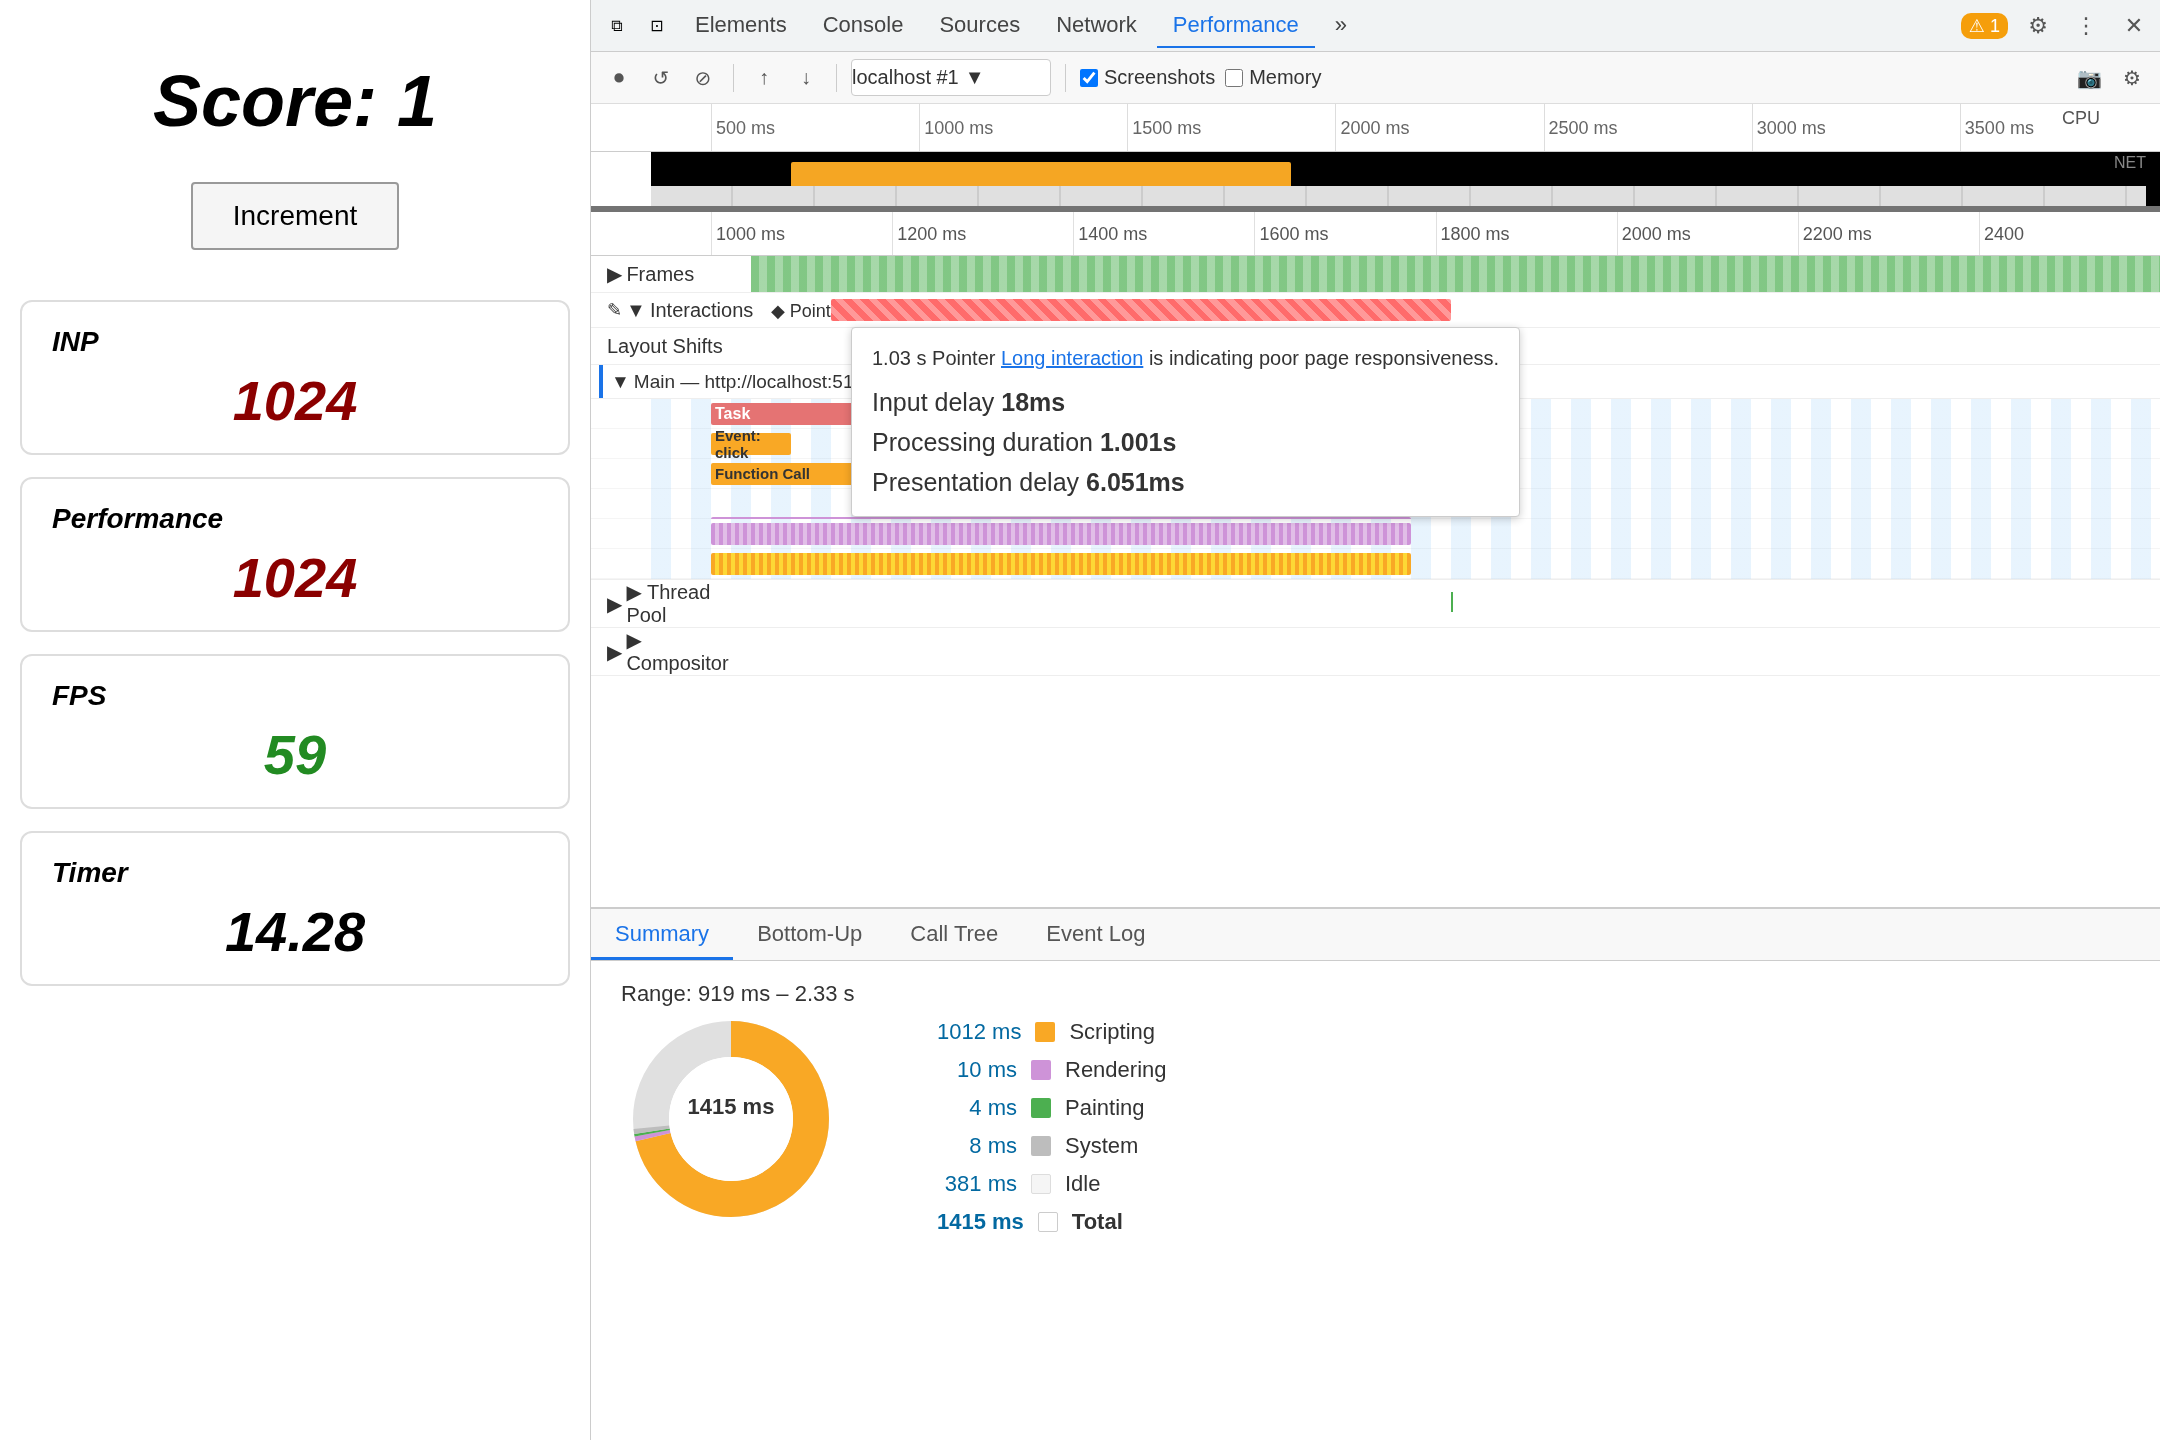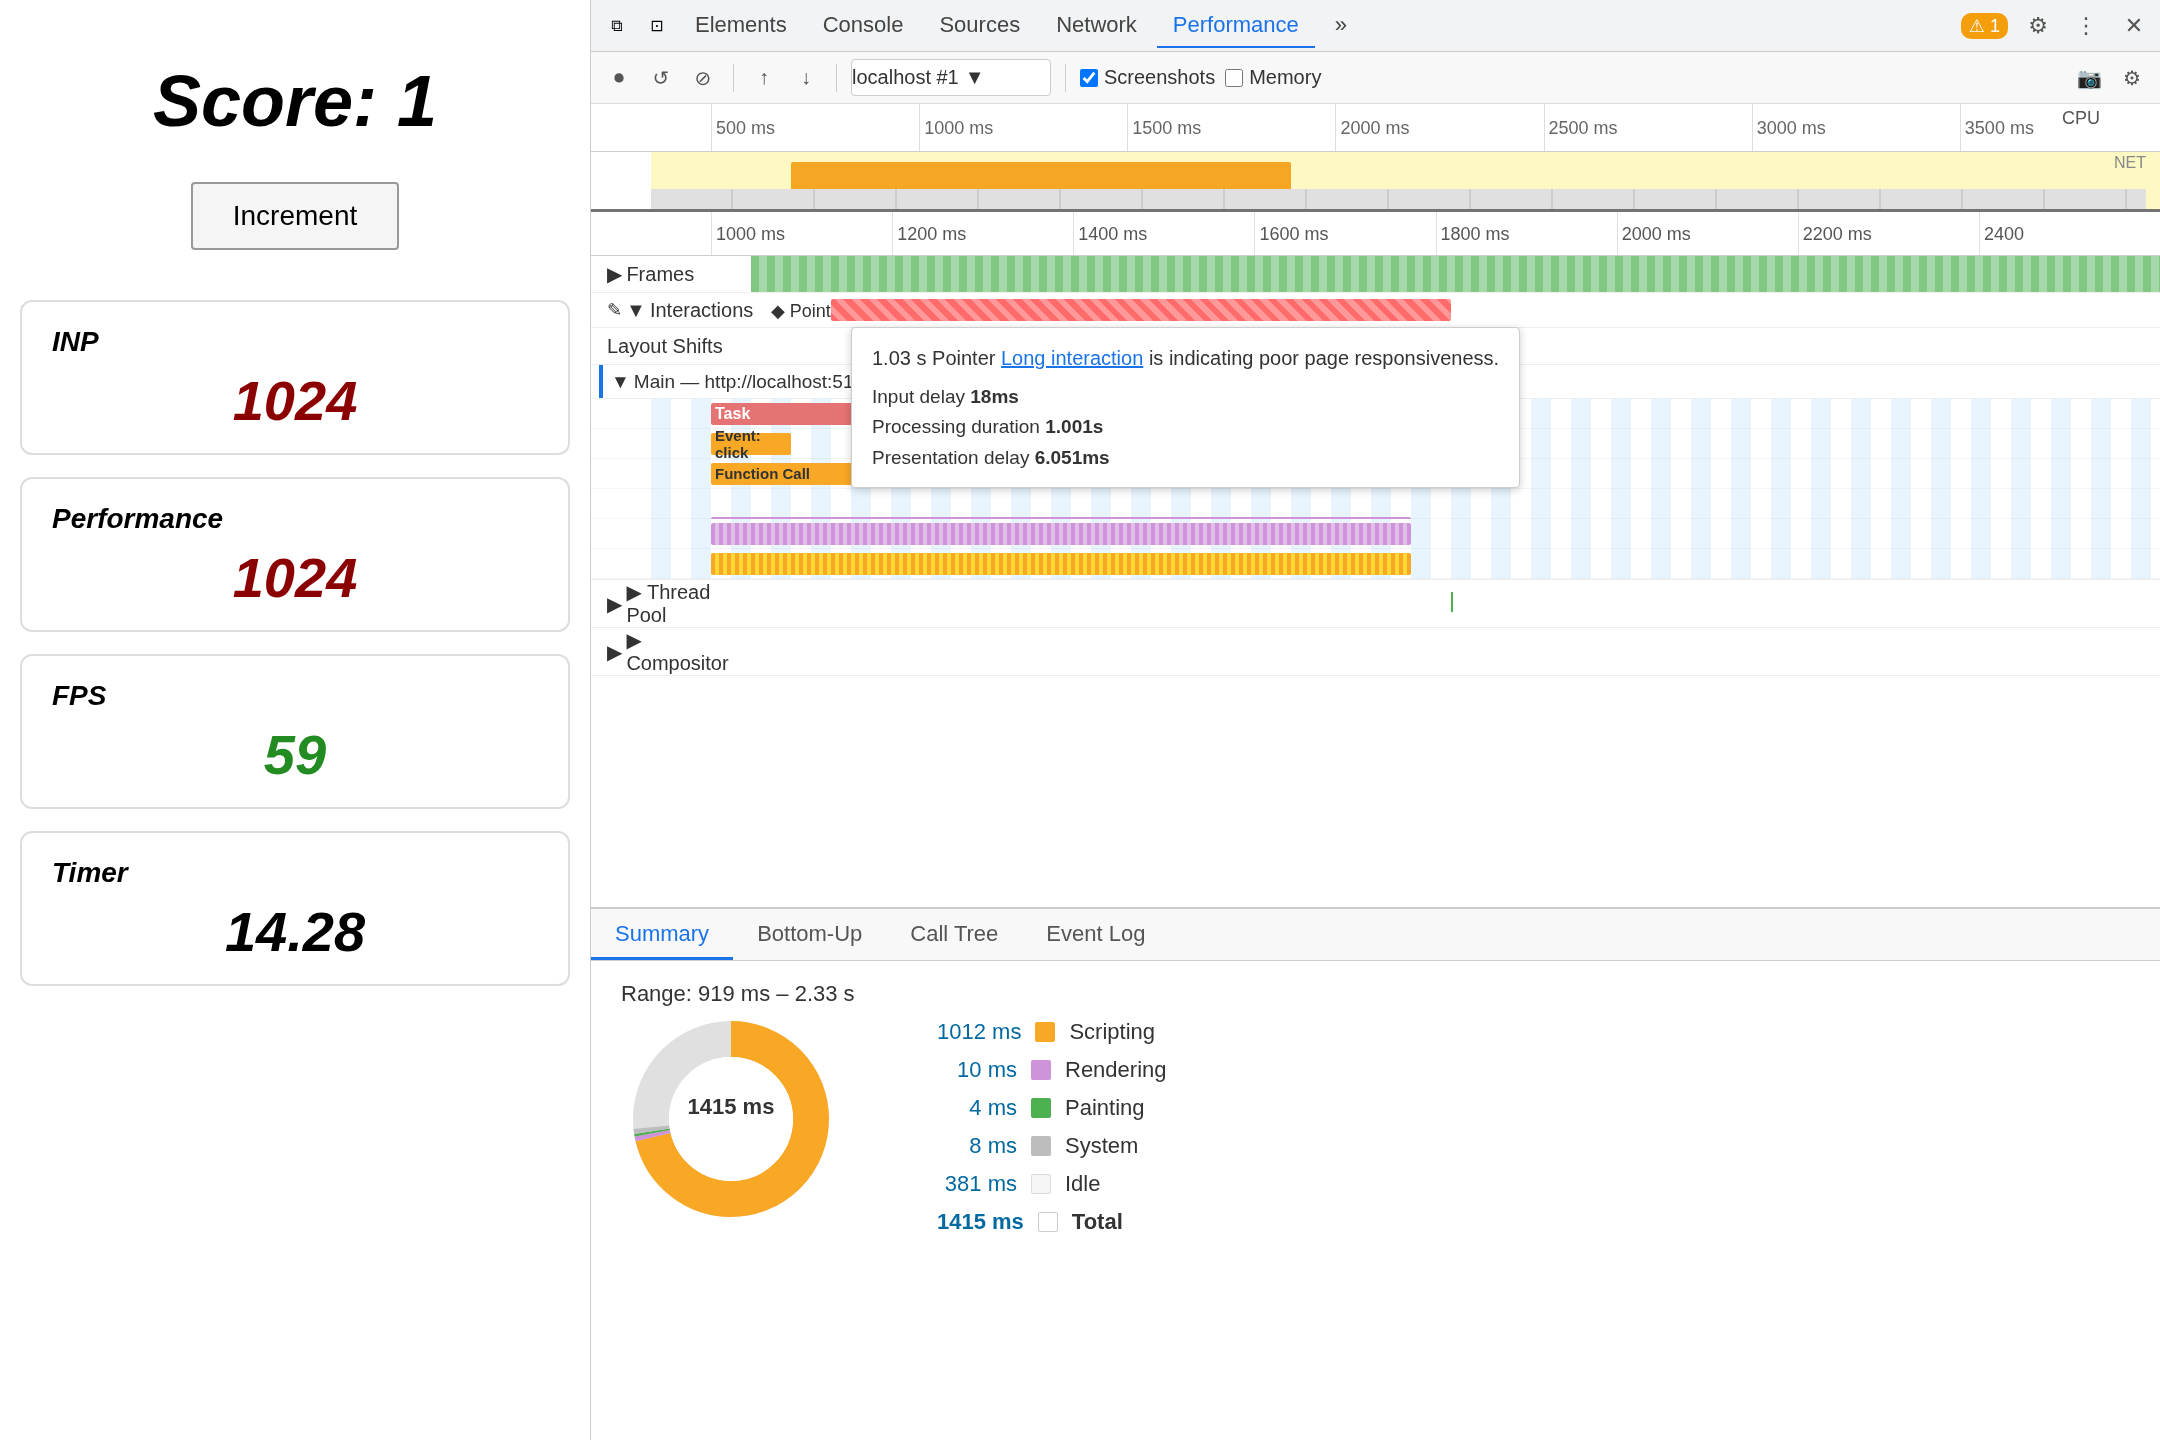--- a/index.html
+++ b/index.html
@@ -186,24 +186,24 @@
     .cpu-label {
       position: absolute;
       right: 60px;
       top: 4px;
       font-size: 18px;
       color: #555;
     }
 
     
     .cpu-bar-area {
-      background: #fef9c3;
+      background: #000000;
       height: 60px;
       position: relative;
-      border-bottom: 3px solid #737373;
+      border-bottom: 6px solid #737373;
       overflow: hidden;
     }
     .cpu-bar {
       position: absolute;
       left: 200px;
       top: 10px;
       width: 500px;
       height: 36px;
       background: #f5a623;
       border-radius: 2px;
@@ -320,21 +320,21 @@
     .tooltip-header {
       margin-bottom: 8px;
       color: #333;
     }
     .tooltip-link {
       color: #1a73e8;
       text-decoration: underline;
     }
     .tooltip-detail {
       color: #333;
-      font-size: 19px;
+      font-size: 25px;
     }
     .tooltip-detail span.bold { font-weight: 600; }
 
     
     .layout-row {
       display: flex;
       align-items: center;
       border-bottom: 1px solid #eee;
       min-height: 34px;
       background: #fff;

